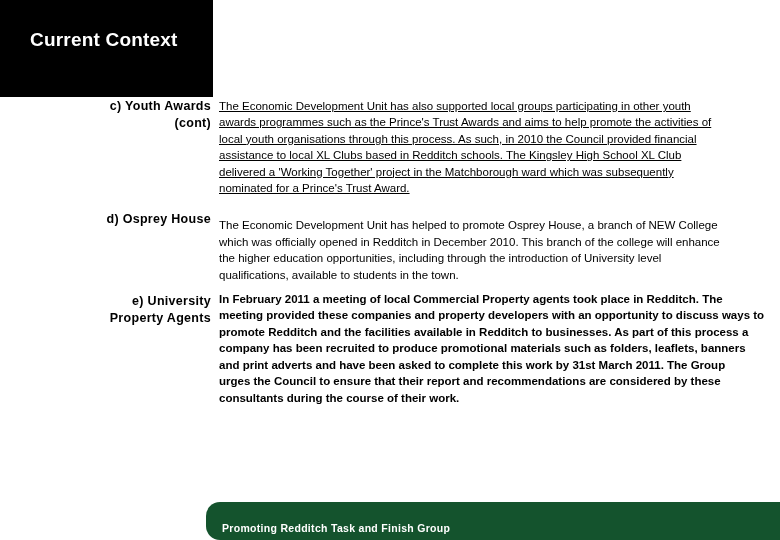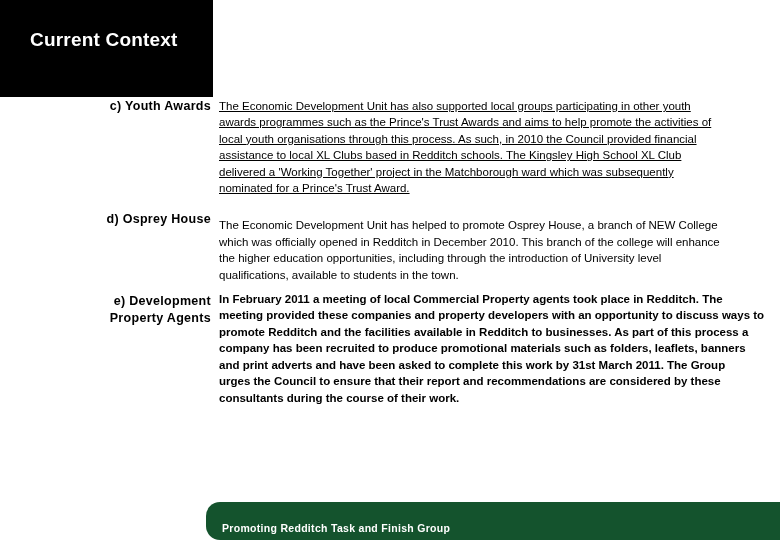--- a/index.html
+++ b/index.html
@@ -125,20 +125,21 @@
 
 <div id="title-banner">
   <div id="title-text">Current Context</div>
 </div>
 
 <div id="content">
 
   <div class="content-row" id="row-youth-awards">
     <div class="row-label">
       <span class="lbl-line">c) Youth Awards</span>
+      <span class="lbl-line">(cont)</span>
     </div>
     <div class="row-body">
       <span class="body-line">The Economic Development Unit has also supported local groups participating in other youth</span>
       <span class="body-line">awards programmes such as the Prince's Trust Awards and aims to help promote the activities of</span>
       <span class="body-line">local youth organisations through this process.  As such, in 2010 the Council provided financial</span>
       <span class="body-line">assistance to local XL Clubs based in Redditch schools.  The Kingsley High School XL Club</span>
       <span class="body-line">delivered a 'Working Together' project in the Matchborough ward which was subsequently</span>
       <span class="body-line">nominated for a Prince's Trust Award.</span>
     </div>
   </div>
@@ -150,21 +151,21 @@
     <div class="row-body">
       <span class="body-line">The Economic Development Unit has helped to promote Osprey House, a branch of NEW College</span>
       <span class="body-line">which was officially opened in Redditch in December 2010.  This branch of the college will enhance</span>
       <span class="body-line">the higher education opportunities, including through the introduction of University level</span>
       <span class="body-line">qualifications, available to students in the town.</span>
     </div>
   </div>
 
   <div class="content-row" id="row-commercial-property">
     <div class="row-label">
-      <span class="lbl-line">e) Development</span>
+      <span class="lbl-line">e) University</span>
       <span class="lbl-line">Property Agents</span>
     </div>
     <div class="row-body">
       <span class="body-line">In February 2011 a meeting of local Commercial Property agents took place in Redditch.  The</span>
       <span class="body-line">meeting provided these companies and property developers with an opportunity to discuss ways to</span>
       <span class="body-line">promote Redditch and the facilities available in Redditch to businesses.  As part of this process a</span>
       <span class="body-line">company has been recruited to produce promotional materials such as folders, leaflets, banners</span>
       <span class="body-line">and print adverts and have been asked to complete this work by 31st March 2011.  The Group</span>
       <span class="body-line">urges the Council to ensure that their report and recommendations are considered by these</span>
       <span class="body-line">consultants during the course of their work.</span>

